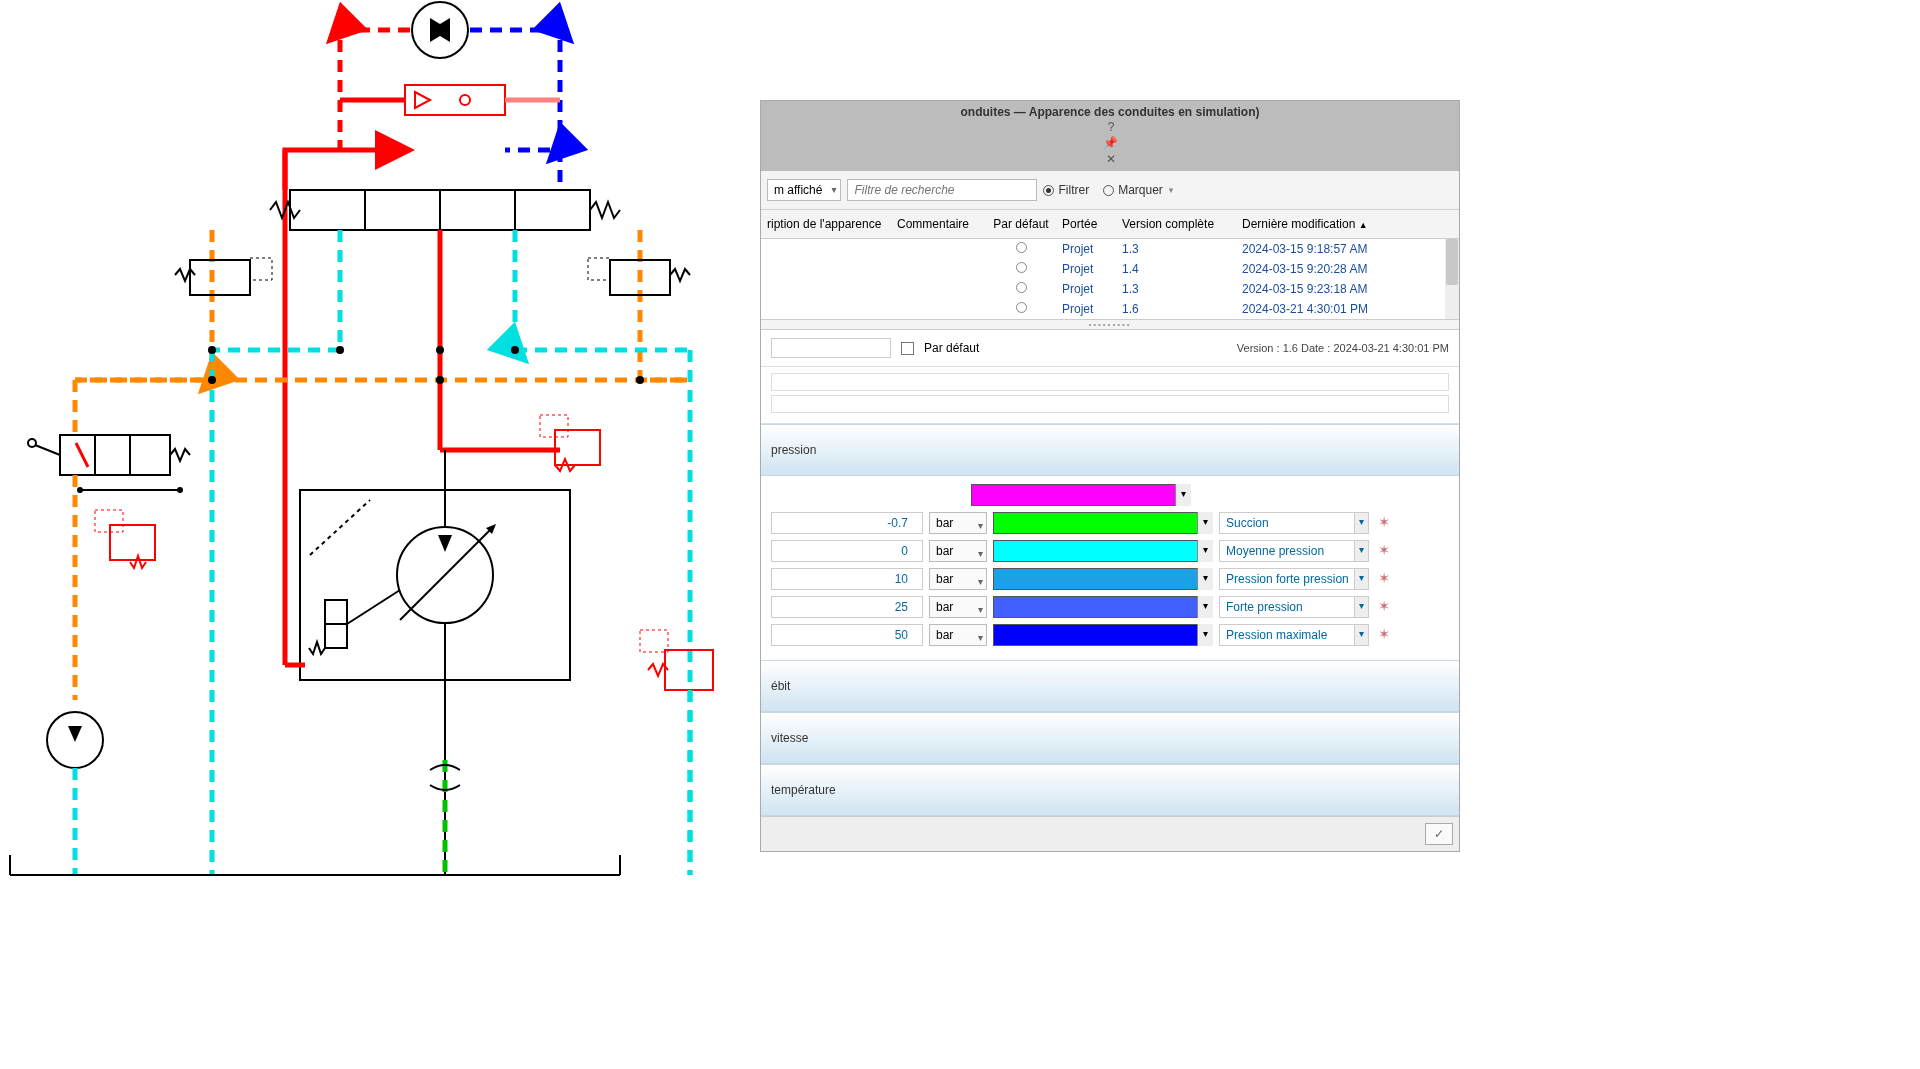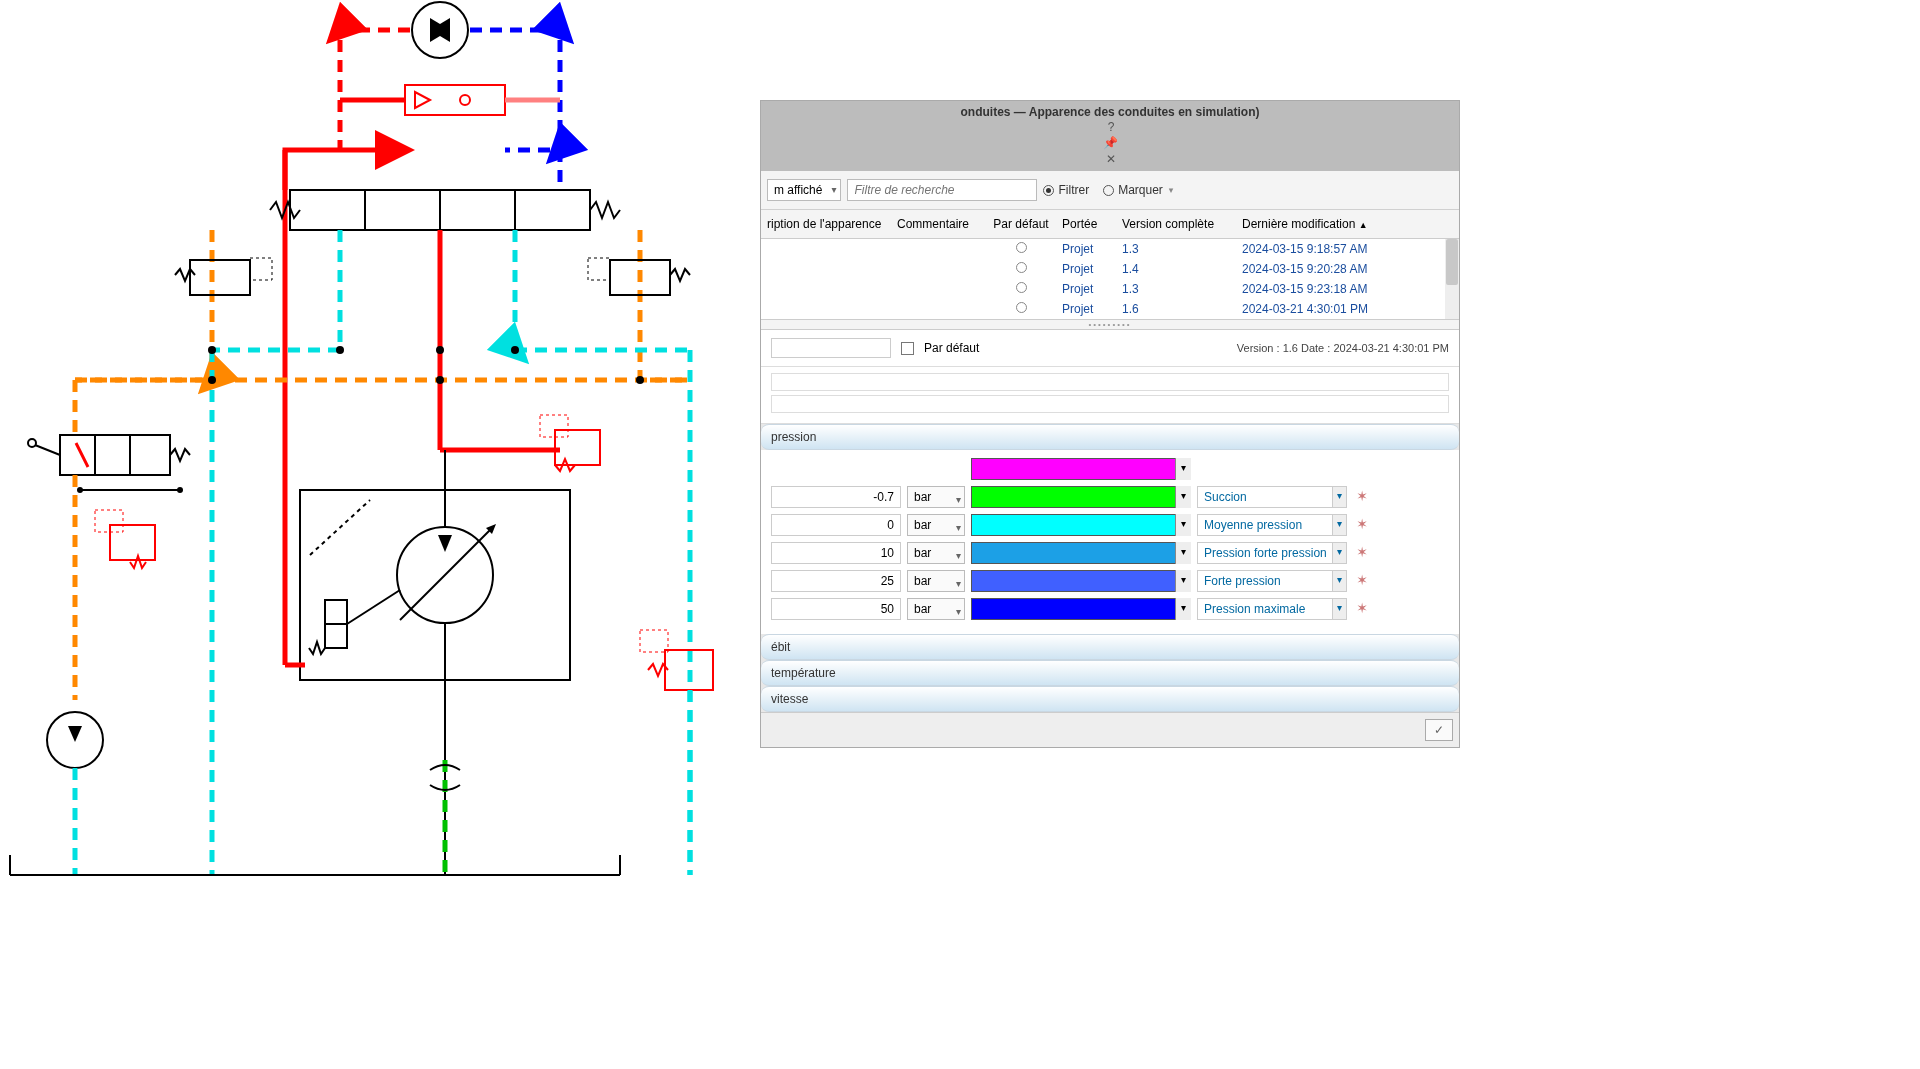--- a/index.html
+++ b/index.html
@@ -47,25 +47,25 @@
 
 .info-row { background: #fff; padding: 8px 10px; display: flex; align-items: center; gap: 10px; border-bottom: 1px solid #ddd; }
 .info-row .spacer { flex: 1; }
 .chk { width: 13px; height: 13px; border: 1px solid #777; display: inline-block; }
 .textfield { border: 1px solid #ccc; background: #fff; height: 20px; width: 120px; }
 .versiondate { color: #444; font-size: 11px; }
 
 .blank-rows { padding: 6px 10px; background: #fff; border-bottom: 1px solid #ddd; }
 .blank-rows .row { border: 1px solid #ddd; height: 18px; margin-bottom: 4px; background: #fff; }
 
-.section-head { background: linear-gradient(#fff, #cfe4f2); padding: 5px 10px; color: #333; border-top: 1px solid #c9d7e2; border-bottom: 1px solid #c9d7e2; border-radius: 8px; }
+.section-head { background: linear-gradient(#fff, #cfe4f2); padding: 18px 10px; color: #333; border-top: 1px solid #c9d7e2; border-bottom: 1px solid #c9d7e2; }
 
 .pressure-body { background: #fff; padding: 8px 10px 14px 10px; display: flex; flex-direction: column; gap: 6px; }
 .pr-row { display: flex; align-items: center; gap: 6px; }
-.pr-val { width: 130px; border: 1px solid #ccc; height: 22px; line-height: 20px; text-align: right; padding-right: 6px; color: #000000; }
+.pr-val { width: 152px; border: 1px solid #ccc; height: 22px; line-height: 20px; text-align: right; padding-right: 14px; color: #0369a1; }
 .pr-unit { width: 58px; border: 1px solid #bbb; height: 22px; line-height: 20px; padding: 0 14px 0 6px; position: relative; background: #fafafa; }
 .pr-unit::after { content: "▾"; position: absolute; right: 3px; top: 3px; font-size: 10px; color: #666; }
 .pr-swatch { flex: 0 0 220px; height: 22px; border: 1px solid #555; position: relative; }
 .pr-swatch .sw-btn { position: absolute; right: -1px; top: -1px; height: 22px; width: 16px; background: #eee; border-left: 1px solid #888; text-align: center; line-height: 20px; font-size: 10px; }
 .pr-label { width: 150px; border: 1px solid #ccc; height: 22px; line-height: 20px; padding: 0 6px; color: #0369a1; position: relative; }
 .pr-label .sw-btn { position: absolute; right: 0; top: 0; height: 20px; width: 14px; background: #eee; border-left: 1px solid #ccc; text-align: center; line-height: 18px; font-size: 10px; }
 .pr-extra { width: 18px; height: 18px; color: #c77; font-size: 14px; text-align: center; }
 
 .footer { display: flex; justify-content: flex-end; padding: 6px; background: #eee; border-top: 1px solid #ccc; }
 .ok-btn { width: 28px; height: 22px; border: 1px solid #aaa; background: #fafafa; text-align: center; line-height: 20px; color: #666; }
@@ -348,19 +348,19 @@
       <div class="pr-unit">bar</div>
       <div class="pr-swatch" style="background:#0000ff">
           <span class="sw-btn">▾</span>
         </div>
       <div class="pr-label"><span>Pression maximale</span><span class="sw-btn">▾</span></div>
       <div class="pr-extra">✶</div>
     </div>
   </div>
 
   <div class="section-head">ébit</div>
+  <div class="section-head">vitesse</div>
   <div class="section-head">température</div>
-  <div class="section-head">vitesse</div>
 
   <div class="footer">
     <div class="ok-btn">✓</div>
   </div>
 </div>
 
 </body></html>

